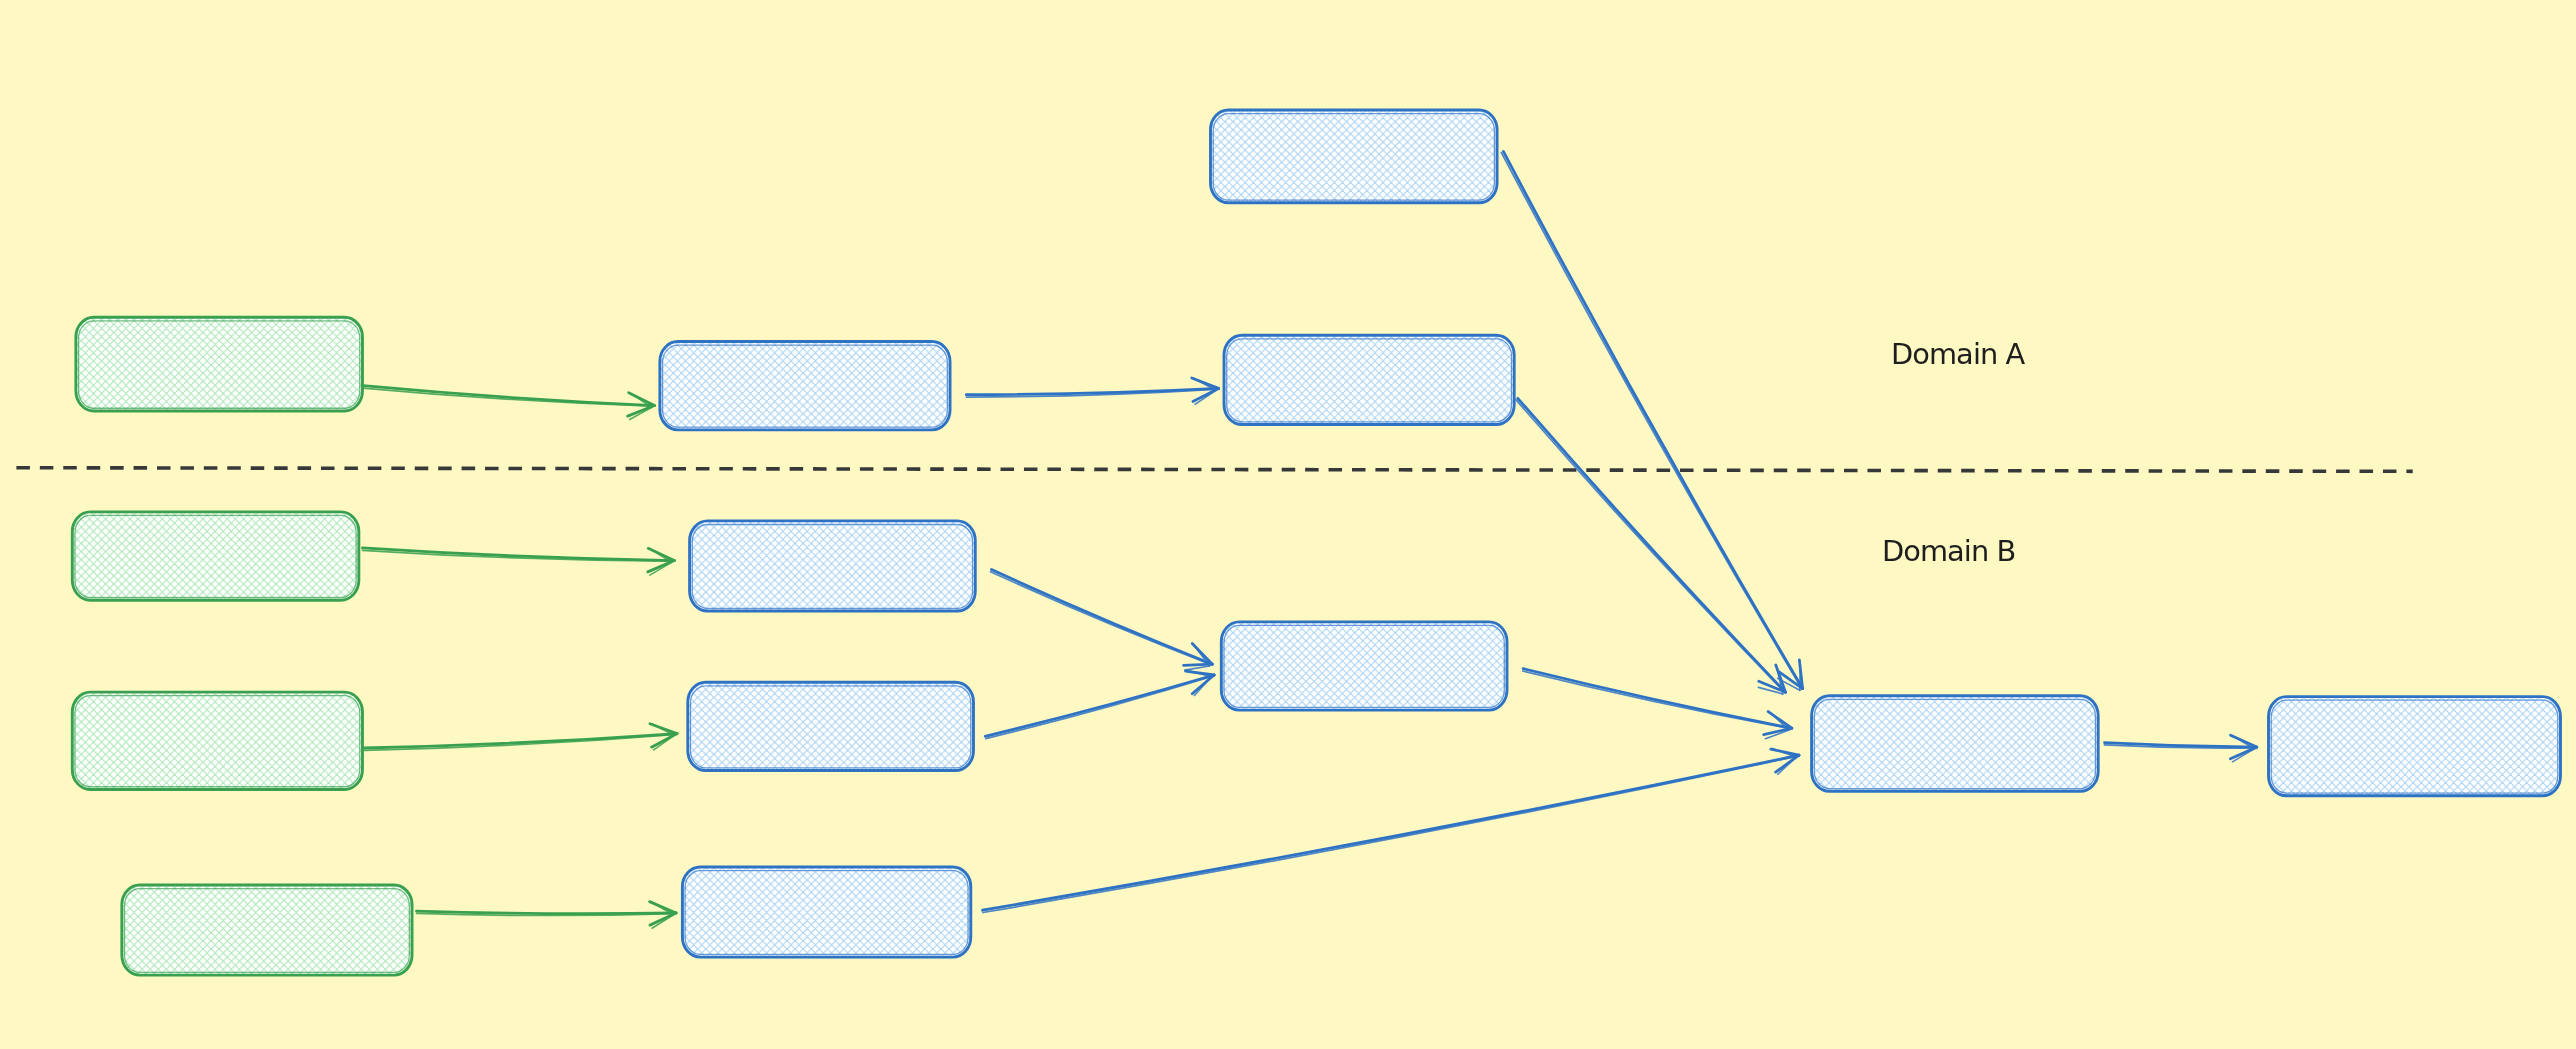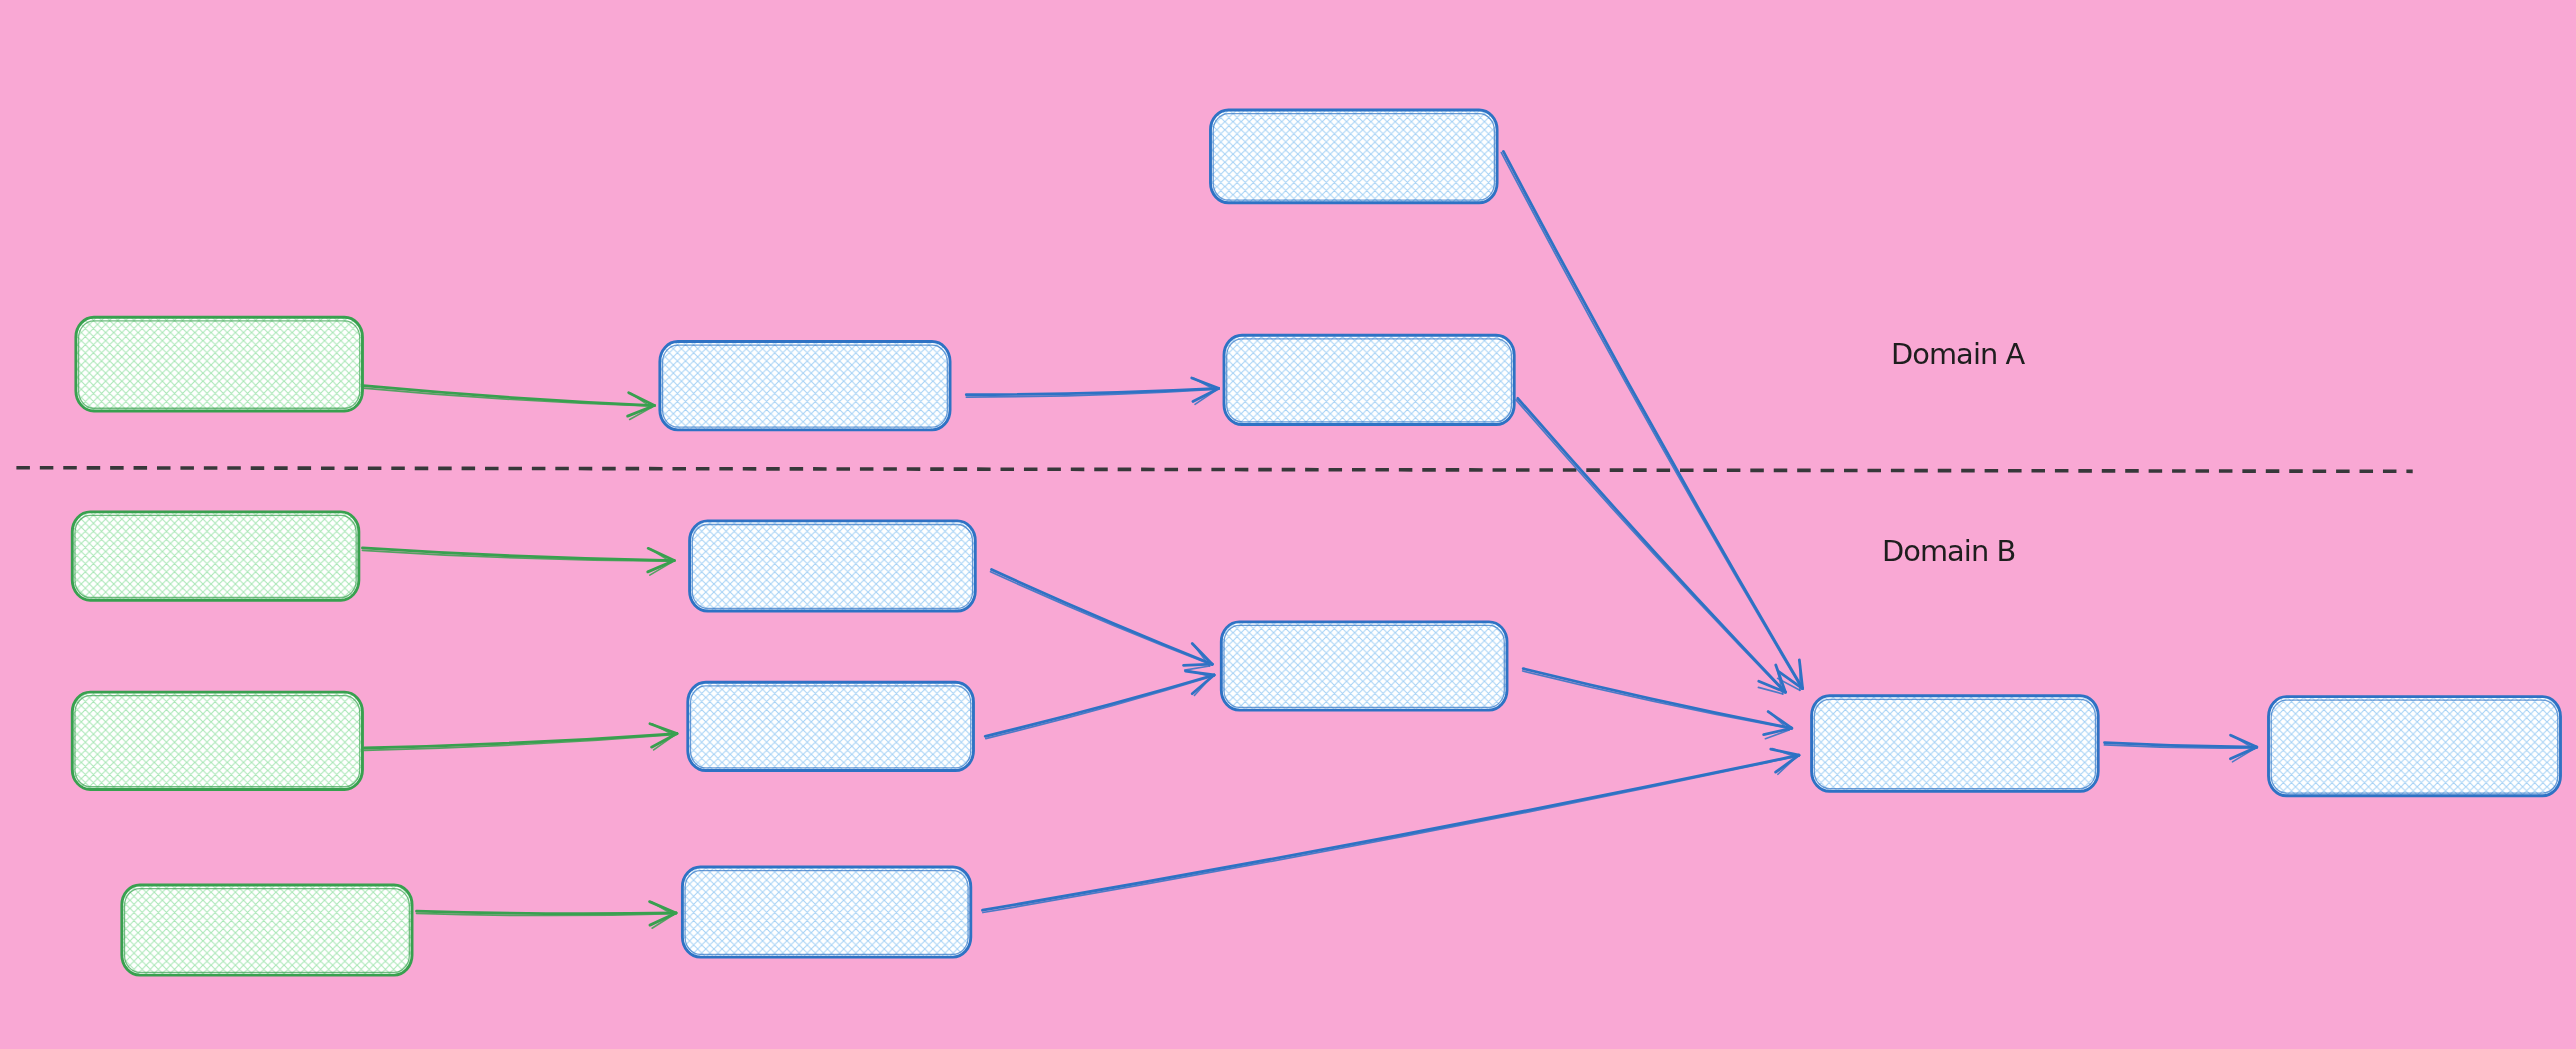--- a/index.html
+++ b/index.html
@@ -6,21 +6,21 @@
   html, body {
     margin: 0;
     padding: 0;
     background: #ffffff;
     font-family: "DejaVu Sans", sans-serif;
   }
   .canvas-wrap {
     position: relative;
     width: 2576px;
     height: 1049px;
-    background: #f9a8d4;
+    background: #fef9c3;
     overflow: hidden;
   }
   svg { display: block; }
   .region-label {
     font-family: "DejaVu Sans", sans-serif;
     font-size: 32px;
     font-weight: 500;
     letter-spacing: -1px;
     fill: #1e1e1e;
   }

